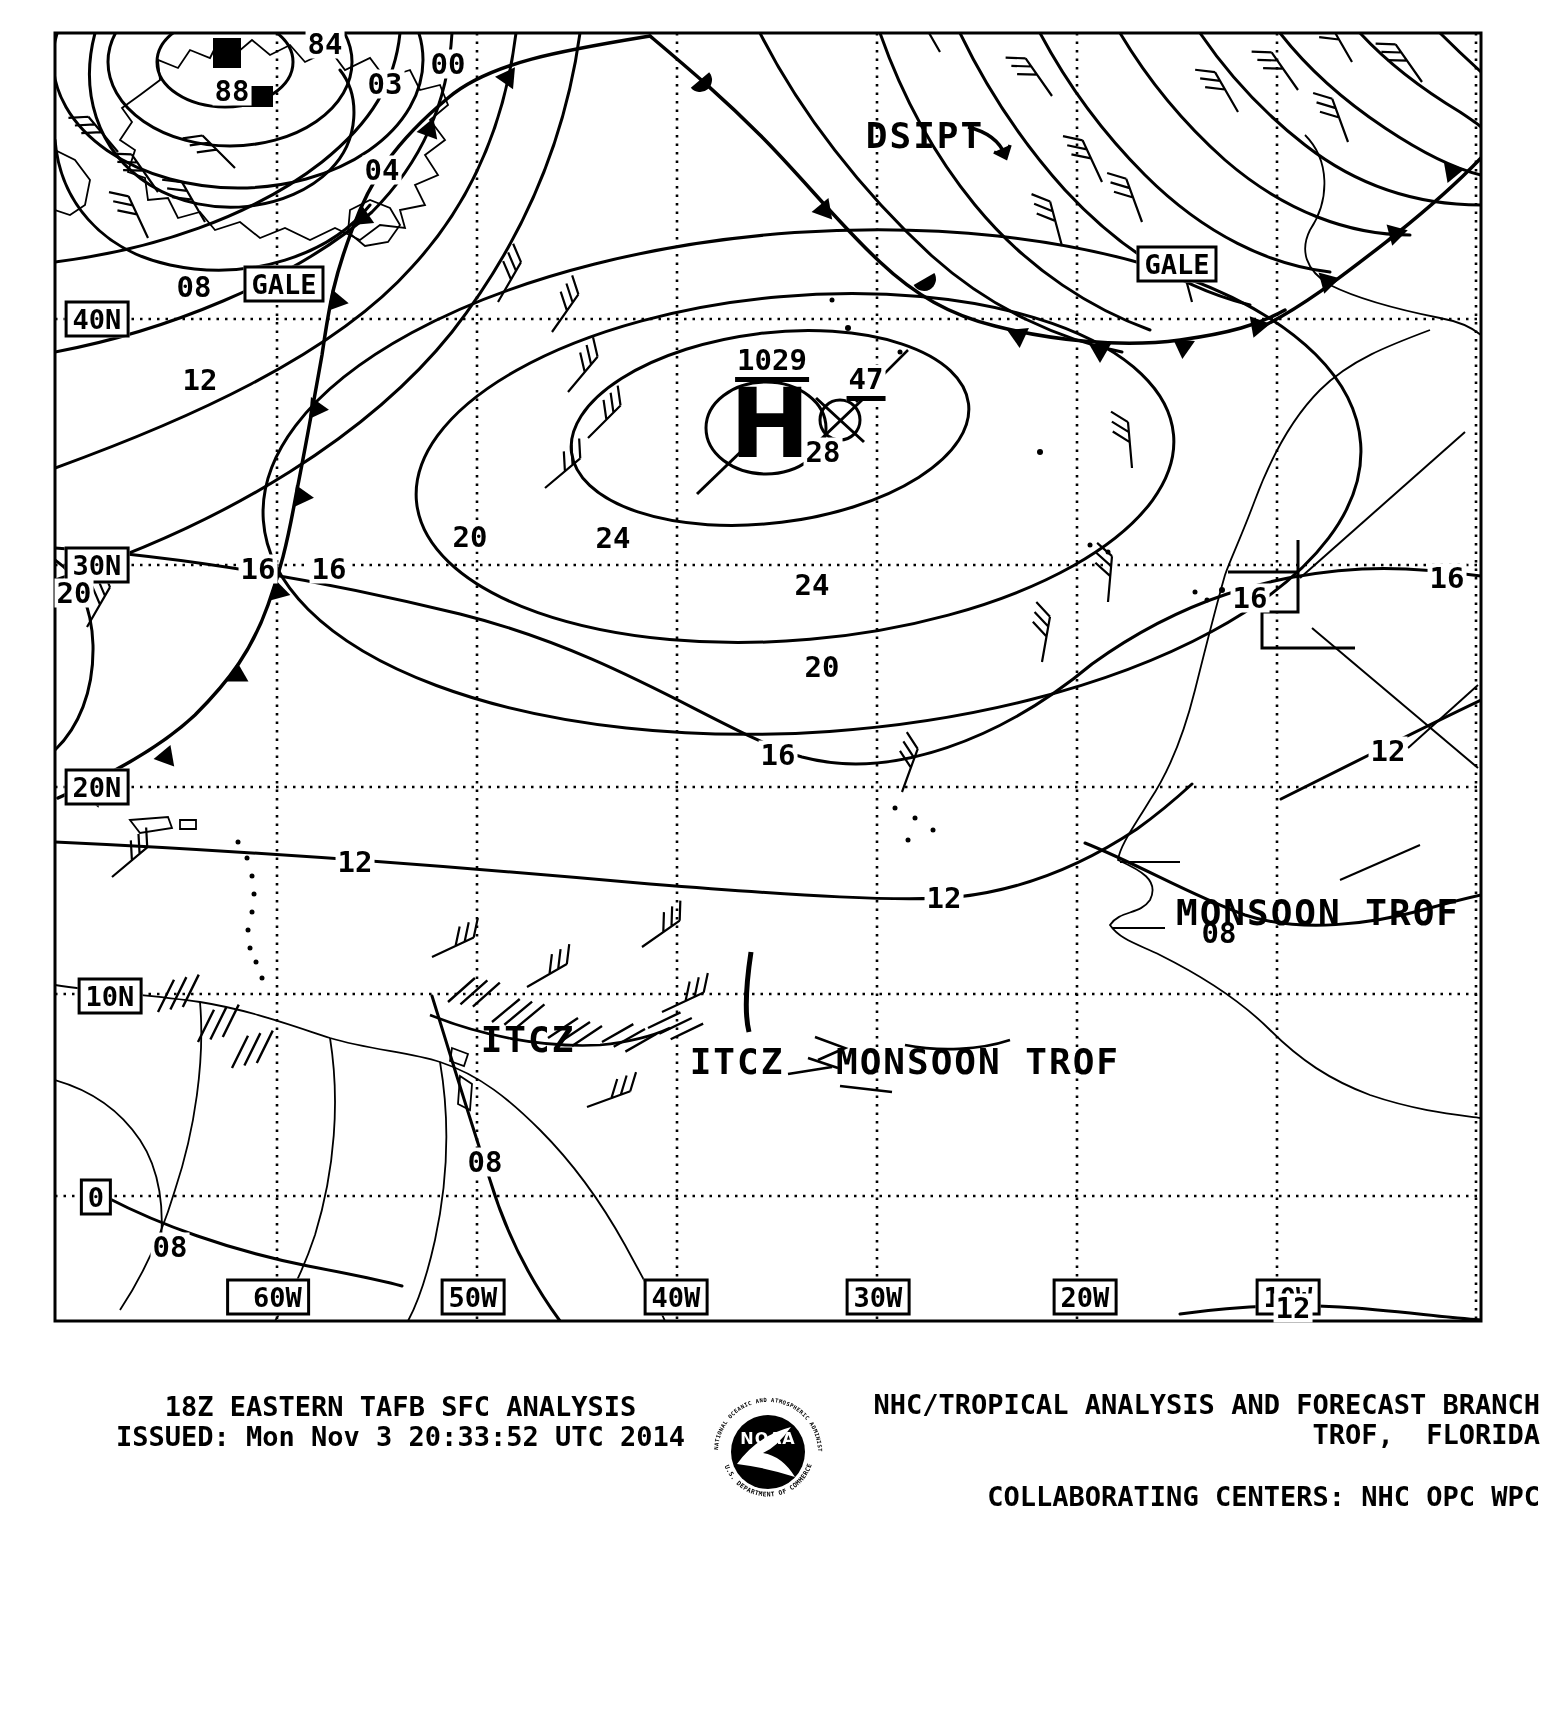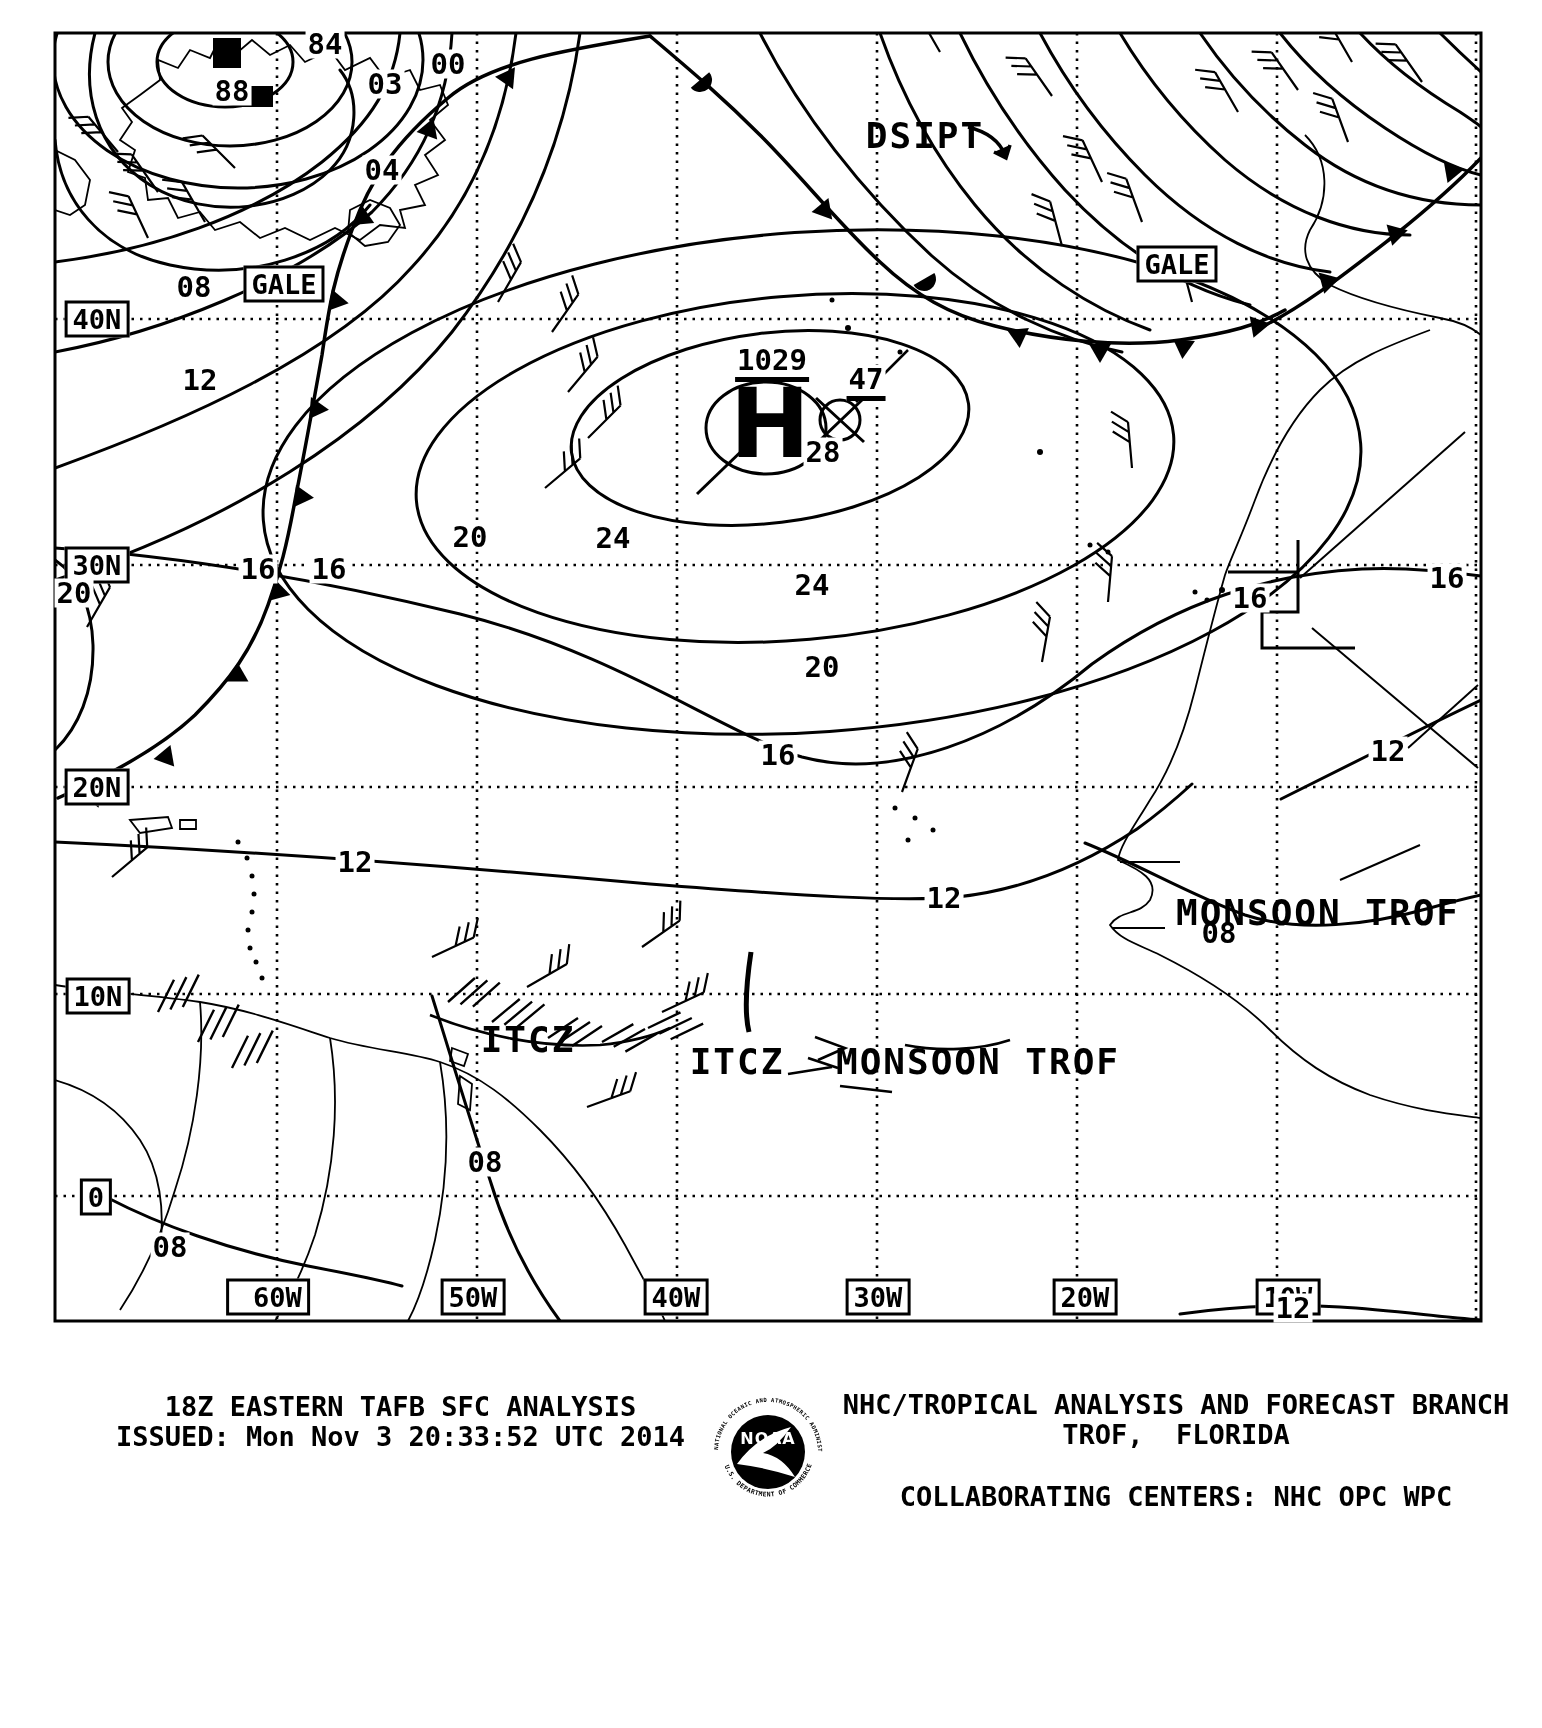--- a/index.html
+++ b/index.html
@@ -9,21 +9,21 @@
   #labels{position:absolute;left:0;top:0;width:1542px;height:1728px;z-index:3;pointer-events:none;}
   .lbl{position:absolute;transform:translate(-50%,-50%);font-weight:bold;line-height:1;
        white-space:pre;color:#000;}
   .iso{font-size:29px;background:#fff;padding:0 2px;}
   .isoU{font-size:29px;background:#fff;padding:0 2px 2px 2px;border-bottom:5px solid #000;}
   .box{font-size:27px;background:#fff;border:3px solid #000;padding:2px 5px;}
   .feat{font-size:36px;letter-spacing:2px;background:transparent;}
   #hsym{position:absolute;left:770px;top:424px;transform:translate(-50%,-50%);z-index:2;
         font-family:"DejaVu Sans",sans-serif;font-size:96px;font-weight:800;line-height:1;}
   #footer-left{position:absolute;left:78px;top:1392px;width:645px;text-align:center;z-index:3;}
-  #footer-right{position:absolute;left:812px;top:1390px;width:728px;text-align:center;z-index:3;}
+  #footer-right{position:absolute;left:812px;top:1390px;width:728px;text-align:right;z-index:3;}
   .fline{font-size:27px;font-weight:bold;line-height:30px;white-space:pre;}
   .fgap{height:32px;}
   svg text{font-family:"DejaVu Sans Mono",monospace;}
   .ringtxt{font-size:5.6px;letter-spacing:0.4px;fill:#000;font-weight:bold;}
   .ringtxt2{font-size:6.4px;letter-spacing:0.4px;fill:#000;font-weight:bold;}
   .noaatxt{font-size:16px;font-weight:bold;fill:#fff;font-family:"DejaVu Sans",sans-serif;letter-spacing:1px;}
 </style>
 </head>
 <body>
 
@@ -266,21 +266,21 @@
     <text class="ringtxt2"><textPath href="#arcB" startOffset="2">U.S. DEPARTMENT OF COMMERCE</textPath></text>
   </g>
 </svg>
 
 <div id="hsym">H</div>
 
 <div id="labels">
       <span class="lbl box" style="left: 97px; top: 319px;">40N</span>
       <span class="lbl box" style="left: 97px; top: 565px;">30N</span>
       <span class="lbl box" style="left: 97px; top: 787px;">20N</span>
-      <span class="lbl box" style="left: 98px; top: 996px;">10N</span>
+      <span class="lbl box" style="left: 110px; top: 996px;">10N</span>
       <span class="lbl box" style="left: 96px; top: 1197px;">0</span>
       <span class="lbl box" style="left: 268px; top: 1297px; padding-left: 24px;">60W</span>
       <span class="lbl box" style="left: 473px; top: 1297px;">50W</span>
       <span class="lbl box" style="left: 676px; top: 1297px;">40W</span>
       <span class="lbl box" style="left: 878px; top: 1297px;">30W</span>
       <span class="lbl box" style="left: 1085px; top: 1297px;">20W</span>
       <span class="lbl box" style="left: 1288px; top: 1297px;">10W</span>
       <span class="lbl box" style="left: 284px; top: 284px;">GALE</span>
       <span class="lbl box" style="left: 1177px; top: 264px;">GALE</span>
       <span class="lbl iso" style="left: 325px; top: 16px; margin-top: 28px;">84</span>

